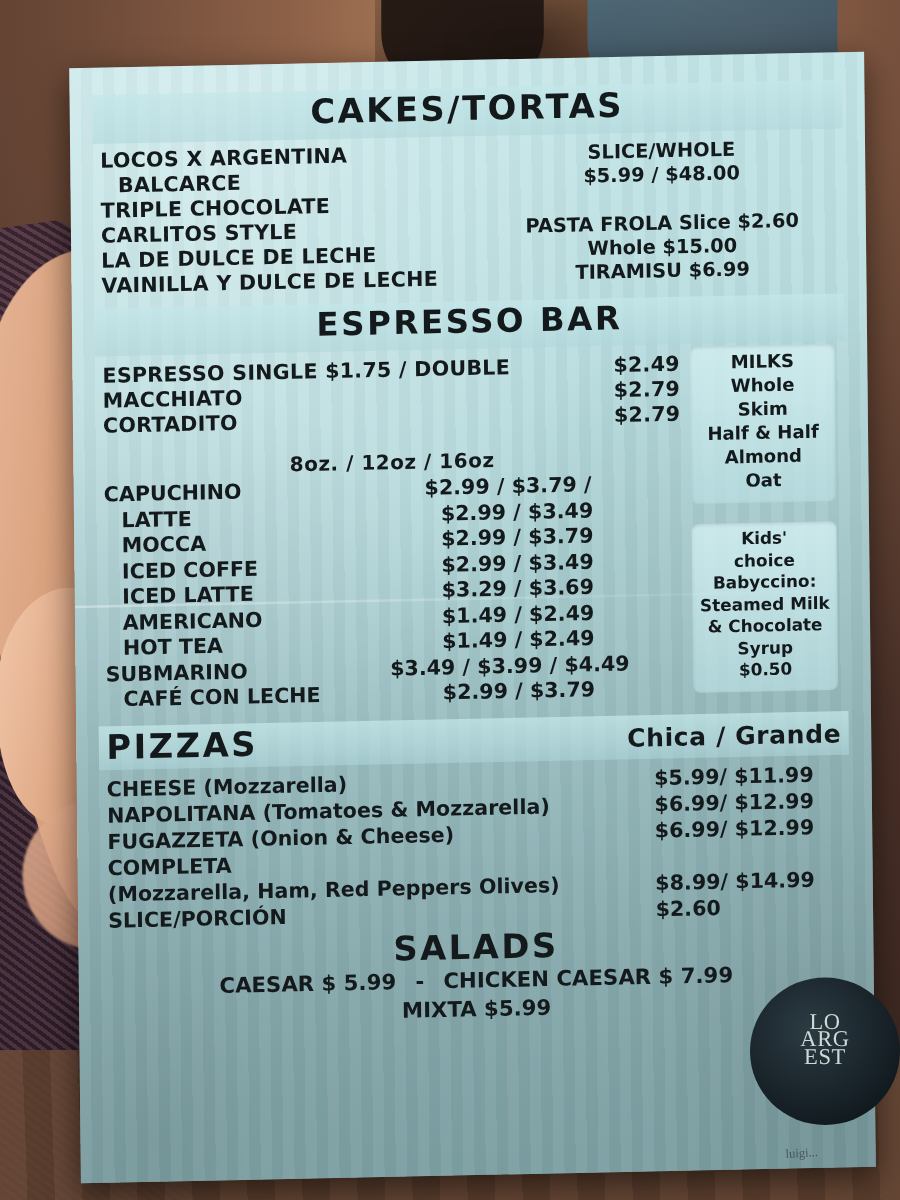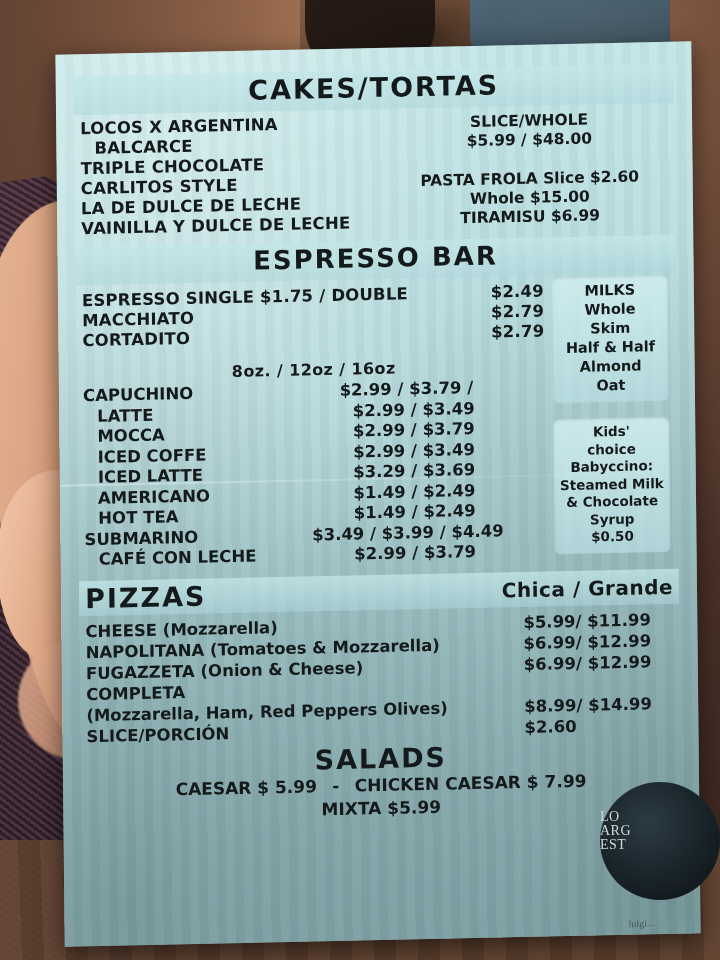--- a/index.html
+++ b/index.html
@@ -72,22 +72,22 @@
     background:repeating-linear-gradient(88deg,#6a4a37 0 22px,#5c3f2e 22px 44px);
     opacity:.9;
   }
   
   #coaster{
     position:absolute;left:600px;top:782px;width:120px;height:118px;
     background:radial-gradient(circle at 40% 35%,#2c3b43,#111a1f 75%);
     border-radius:50%;
     color:#cfd9d6;
     font-family:"Liberation Serif", serif;
-    font-size:14px;line-height:14px;
-    text-align:left;
+    font-size:18px;line-height:14px;
+    text-align:center;
     padding-top:28px;box-sizing:border-box;
     letter-spacing:.5px;
   }
   #coaster span{display:block;}
 
   
   #menu{
     position:absolute;
     left:60px;top:48px;width:636px;height:892px;
     background:

